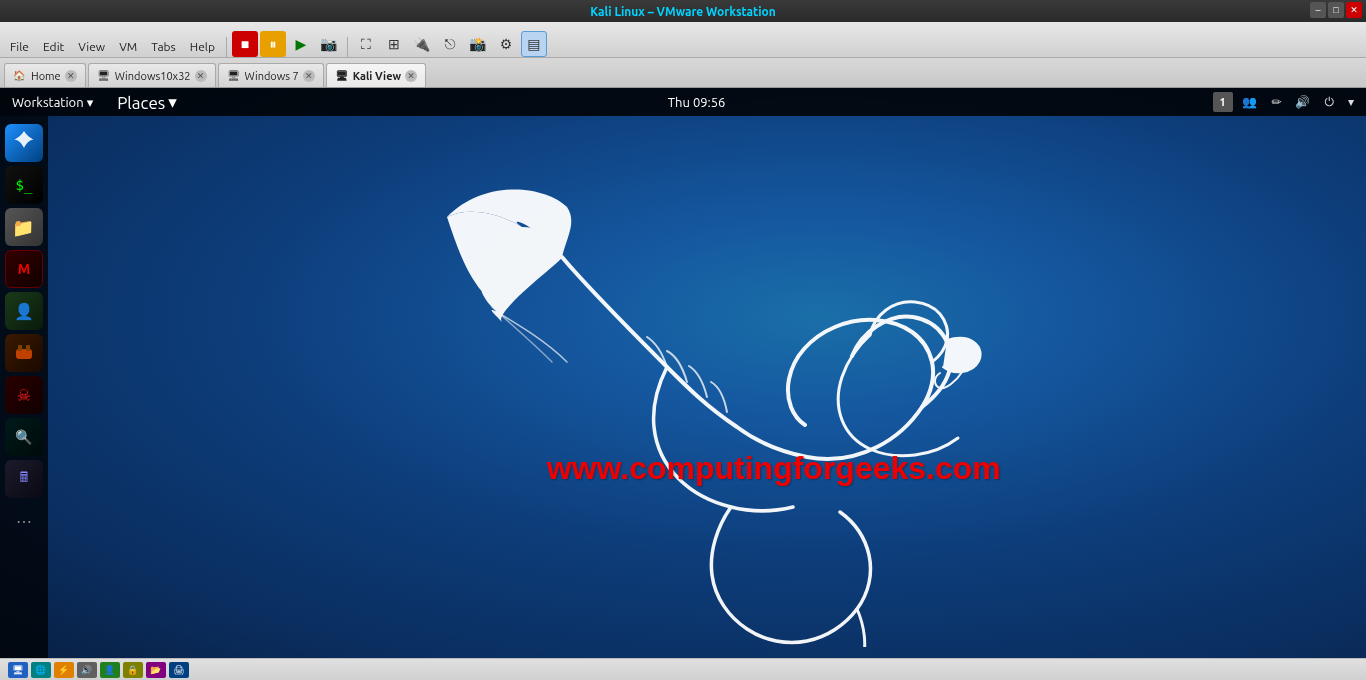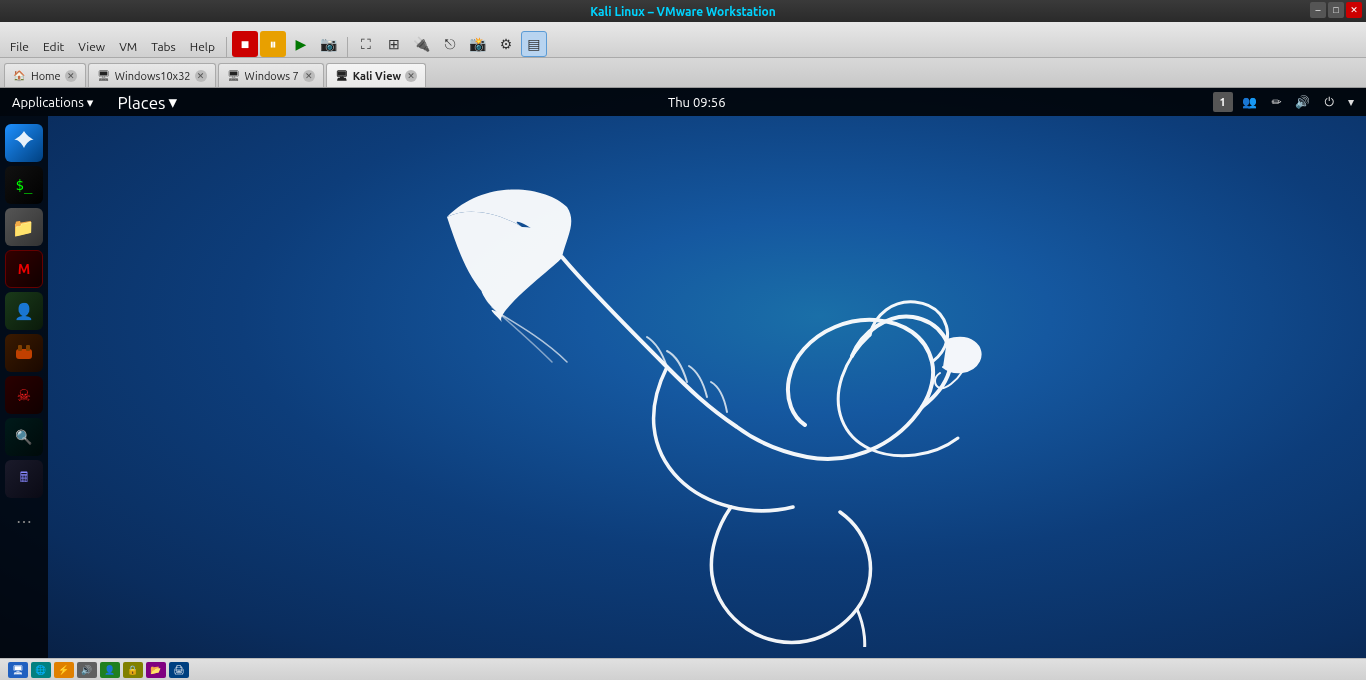--- a/index.html
+++ b/index.html
@@ -370,21 +370,21 @@
     <span>Kali View</span>
     <button class="tab-close">✕</button>
   </div>
 </div>
 
 <div id="vm-area">
   <div id="kali-desktop">
 
     <div id="kali-topbar">
       <div id="kali-apps-menu">
-        <span>Applications</span>
+        <span>Workstation</span>
         <span>▾</span>
       </div>
       <div id="kali-places-menu">
         <span>Places</span>
         <span>▾</span>
       </div>
       <div id="kali-clock">Thu 09:56</div>
       <div id="kali-system-tray">
         <div class="workspace-badge">1</div>
         <div class="tray-item">👥</div>
@@ -469,20 +469,21 @@
           <path d="M125 180 C145 198 165 215 185 235" stroke="white" stroke-width="1.5" opacity="0.5"></path>
 
           <path d="M300 240 C295 225 288 215 280 210" stroke="white" stroke-width="2" opacity="0.8"></path>
           <path d="M320 255 C315 238 308 228 300 224" stroke="white" stroke-width="2" opacity="0.8"></path>
           <path d="M340 270 C336 254 330 244 322 239" stroke="white" stroke-width="2" opacity="0.8"></path>
           <path d="M360 285 C357 269 351 259 344 255" stroke="white" stroke-width="2" opacity="0.8"></path>
         </g>
       </svg>
     </div>
 
+    <div id="watermark">www.computingforgeeks.com</div>
 
   </div>
 </div>
 
 <div id="status-bar">
   <div id="status-right">
     <div class="status-icon status-icon-blue">🖥</div>
     <div class="status-icon status-icon-teal">🌐</div>
     <div class="status-icon" style="background:#e08000;">⚡</div>
     <div class="status-icon" style="background:#606060;">🔊</div>

